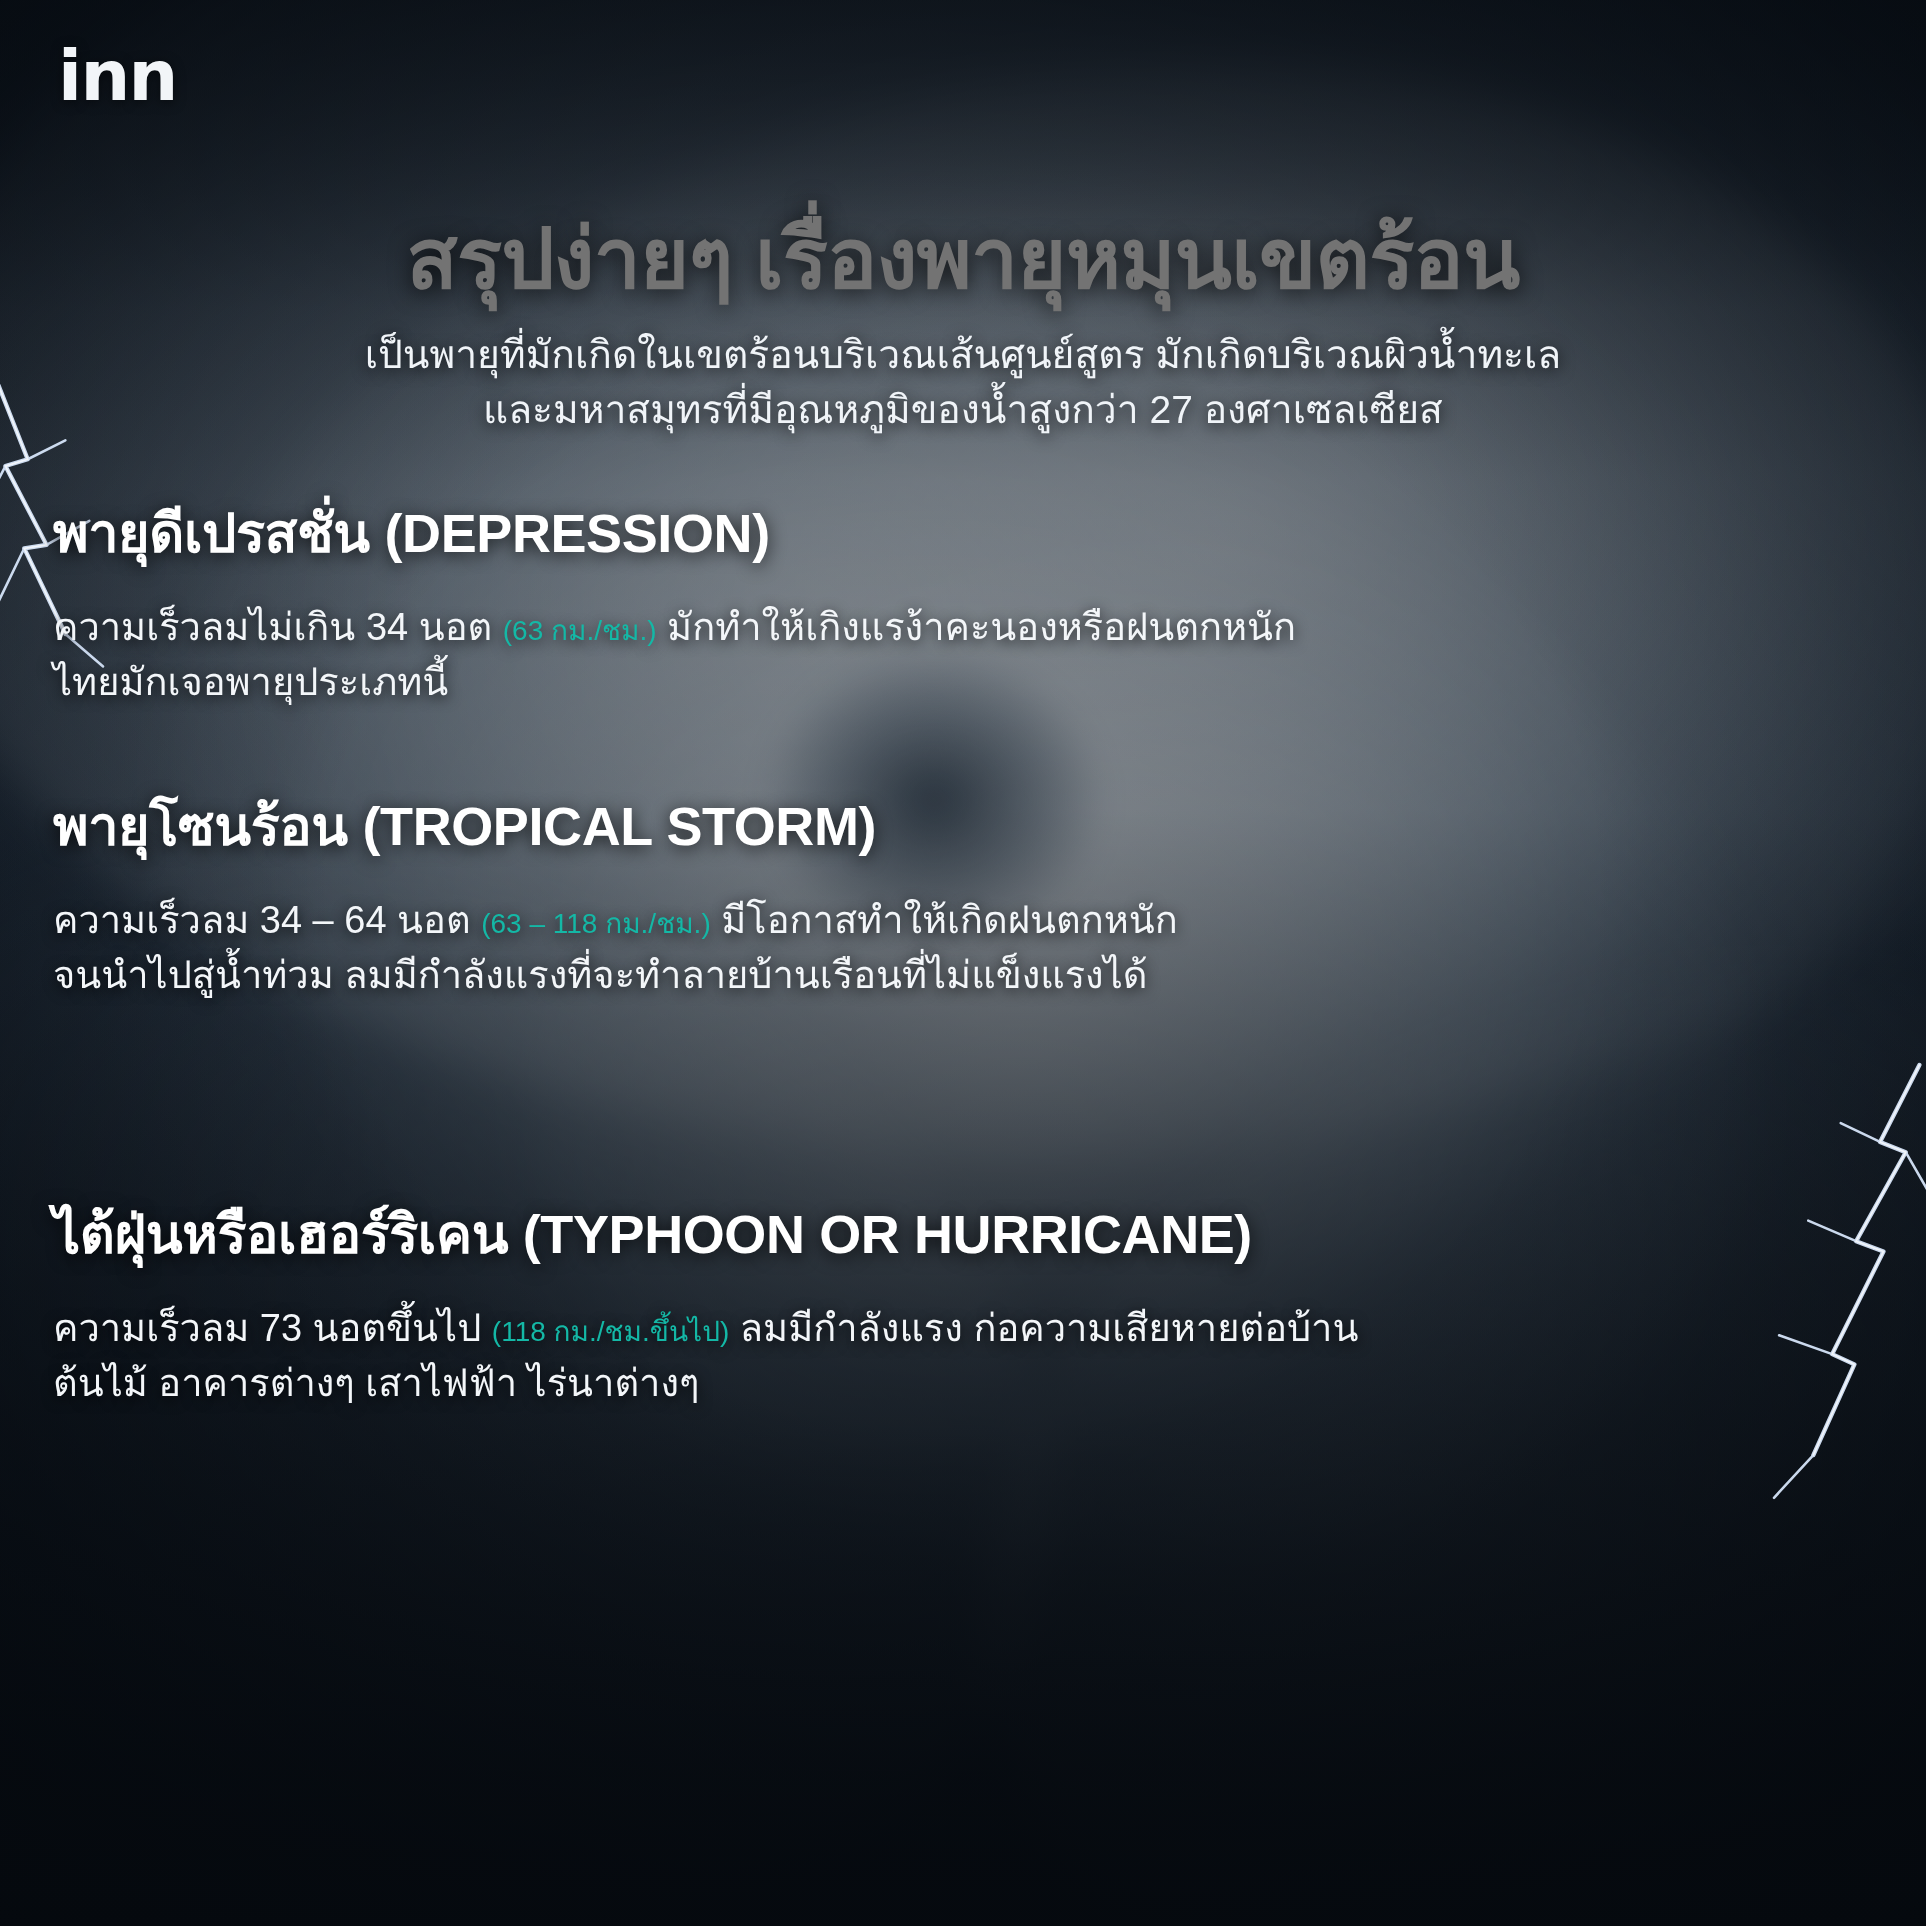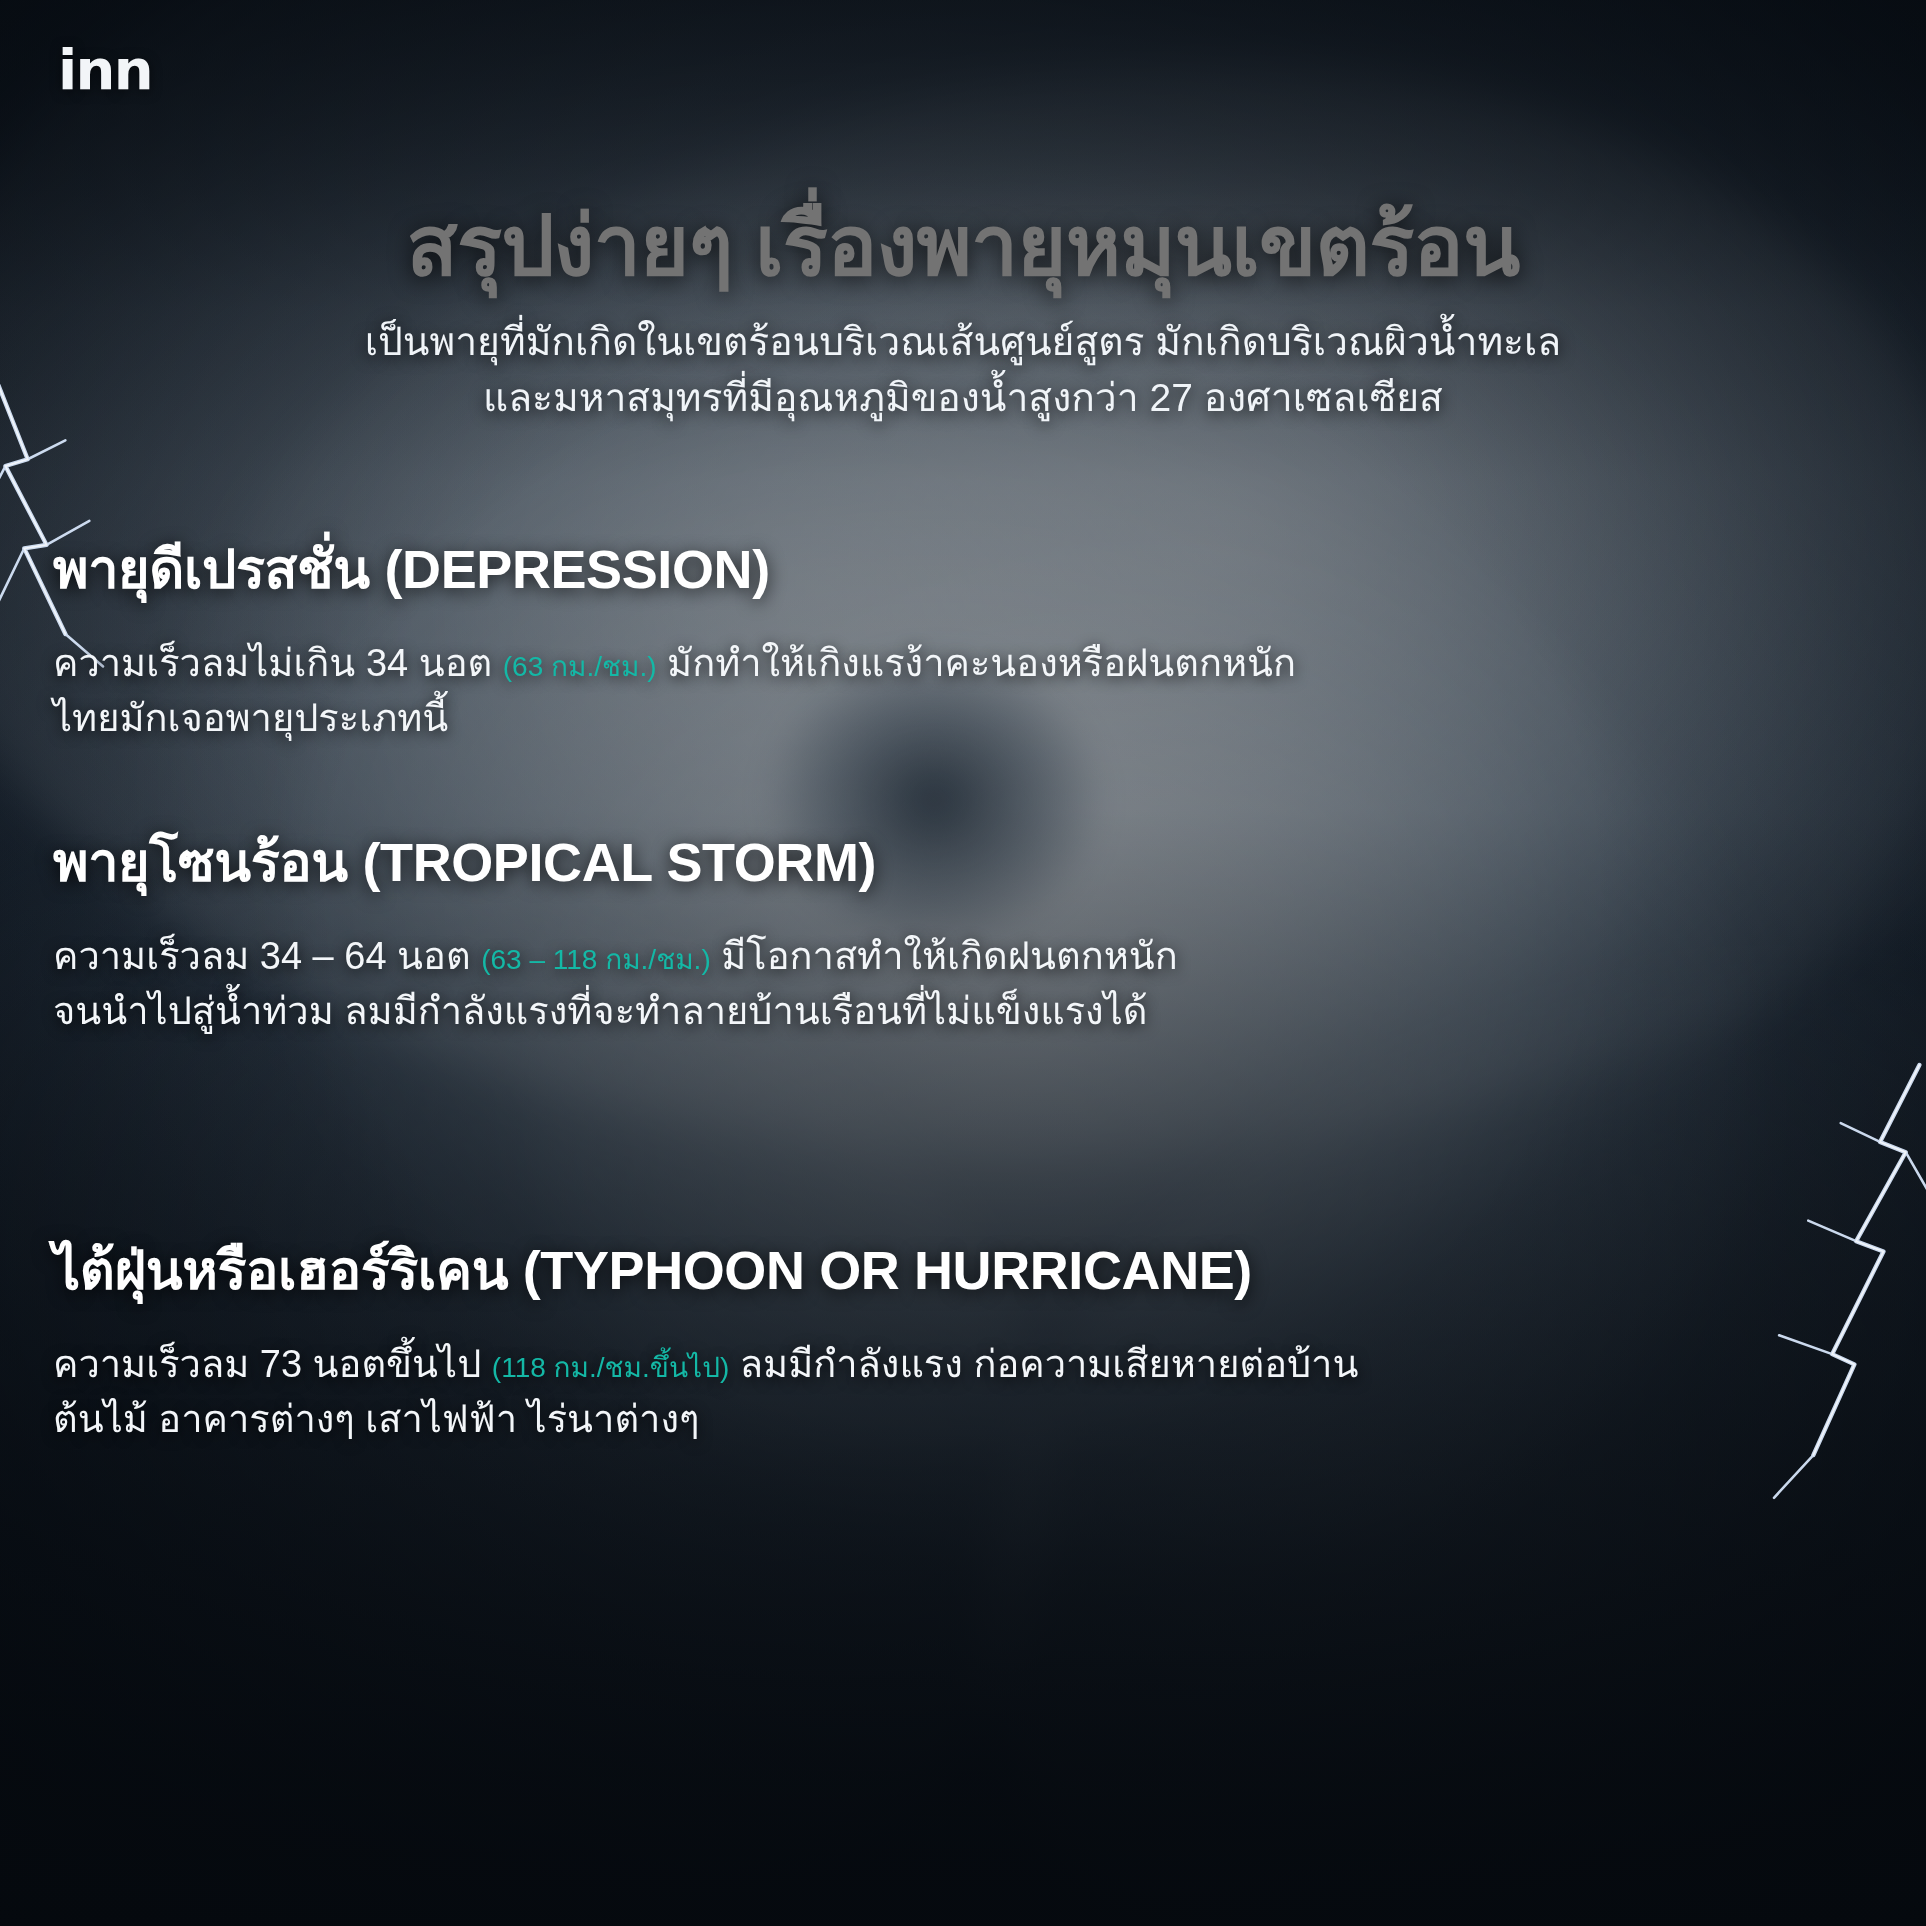--- a/index.html
+++ b/index.html
@@ -84,21 +84,21 @@
   .content {
     position: absolute;
     inset: 0;
     padding: 45px 53px;
     color: #ffffff;
   }
 
   .logo {
     font-family: "DejaVu Sans", sans-serif;
     font-weight: 700;
-    font-size: 56px;
+    font-size: 70px;
     letter-spacing: -1.7px;
     color: #f2f5f8;
     line-height: 0.9;
     margin-left: 5.1px;
     text-shadow: 0 1.7px 12px rgba(0,0,0,0.55);
   }
 
   .headline {
     margin-top: 104px;
     text-align: center;
@@ -115,21 +115,21 @@
     max-width: 1472px;
     text-align: center;
     font-size: 39px;
     font-weight: 400;
     line-height: 1.42;
     color: #f0f4f8;
     text-shadow: 0 2.6px 15.4px rgba(0,0,0,0.8);
   }
 
   .section { margin-top: 82px; }
-  .section.s1 { margin-top: 112px; }
+  .section.s1 { margin-top: 63px; }
   .section.s2 { margin-top: 84px; }
   .section.s3 { margin-top: 199px; }
 
   .sec-title {
     font-size: 54px;
     font-weight: 700;
     line-height: 1.2;
     color: #ffffff;
     letter-spacing: -0.4px;
     text-shadow: 0 3.4px 17px rgba(0,0,0,0.8);

